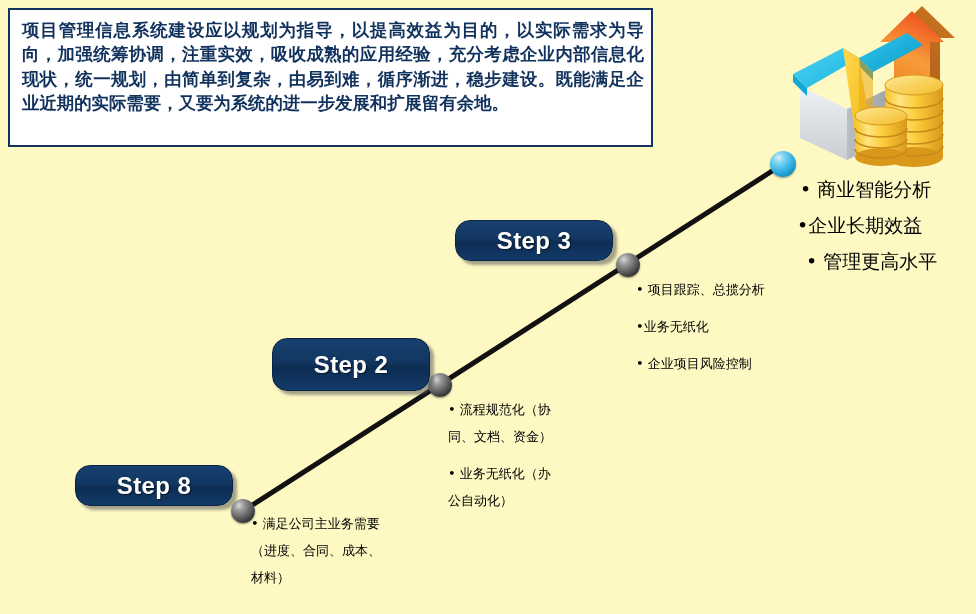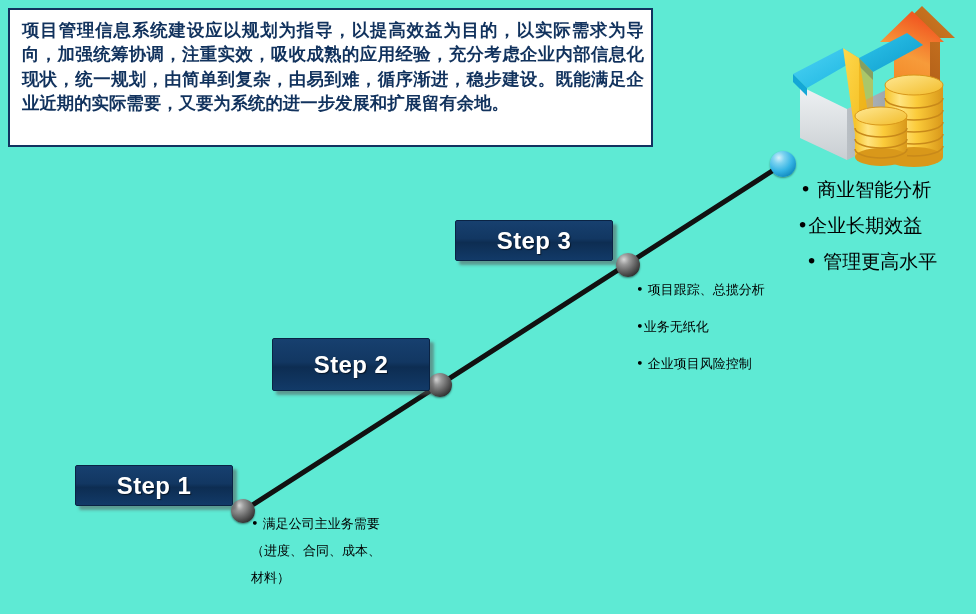--- a/index.html
+++ b/index.html
@@ -8,21 +8,21 @@
     padding: 0;
     background: #ffffff;
   }
   body {
     font-family: "DejaVu Sans", "Liberation Sans", sans-serif;
   }
   #slide {
     position: relative;
     width: 976px;
     height: 614px;
-    background: #5eead4;
+    background: #fef9c3;
     overflow: hidden;
   }
 
   
   #intro-box {
     position: absolute;
     left: 8px;
     top: 8px;
     width: 645px;
     height: 139px;
@@ -69,21 +69,21 @@
   .sphere.blue {
     background:
       radial-gradient(circle at 34% 26%, #d3f0fb 0%, #7dd3f0 22%, #34b4e4 52%, #1189bf 80%, #0b6a96 100%);
     box-shadow: 0 1px 2px rgba(0,0,0,0.40);
   }
 
   
   .step-btn {
     position: absolute;
     box-sizing: border-box;
-    border-radius: 2px;
+    border-radius: 15px;
     background: linear-gradient(180deg, #17406f 0%, #123762 45%, #0d2d52 55%, #123a68 100%);
     border: 1px solid #0a2344;
     box-shadow: 4px 4px 3px rgba(90,90,90,0.55);
     color: #ffffff;
     font-family: "Liberation Sans", "DejaVu Sans", sans-serif;
     font-size: 24px;
     font-weight: bold;
     letter-spacing: 0.4px;
     display: flex;
     align-items: center;
@@ -130,30 +130,36 @@
 
   <svg id="line-layer" viewBox="0 0 976 614" width="976" height="614" aria-hidden="true">
     <line x1="243" y1="511" x2="783" y2="164" stroke="#111111" stroke-width="5" stroke-linecap="round"></line>
   </svg>
 
   <div class="sphere gray" style="left:231px; top:499px; width:24px; height:24px;"></div>
   <div class="sphere gray" style="left:428px; top:373px; width:24px; height:24px;"></div>
   <div class="sphere gray" style="left:616px; top:253px; width:24px; height:24px;"></div>
   <div class="sphere blue" style="left:770px; top:151px; width:26px; height:26px;"></div>
 
-  <div class="step-btn" style="left:75px; top:465px; width:158px; height:41px;">Step 1</div>
+  <div class="step-btn" style="left:75px; top:465px; width:158px; height:41px;">Step 8</div>
 
   <div class="bullets" style="left:251px; top:510px; width:280px;">
     <div class="b-item bullet-line">• 满足公司主业务需要
 （进度、合同、成本、
 材料）</div>
   </div>
 
   <div class="step-btn" style="left:272px; top:338px; width:158px; height:53px;">Step 2</div>
 
+  <div class="bullets" style="left:448px; top:396px; width:210px;">
+    <div class="b-item bullet-line">• 流程规范化（协
+同、文档、资金）</div>
+    <div class="b-item bullet-line">• 业务无纸化（办
+公自动化）</div>
+  </div>
 
   <div class="step-btn" style="left:455px; top:220px; width:158px; height:41px;">Step 3</div>
 
   <div class="bullets" style="left:636px; top:276px; width:320px;">
     <div class="b-item bullet-line">• 项目跟踪、总揽分析</div>
     <div class="b-item bullet-line">•业务无纸化</div>
     <div class="b-item bullet-line">• 企业项目风险控制</div>
   </div>
 
   <div class="bullets small" style="left:800px; top:176px; width:180px;">

